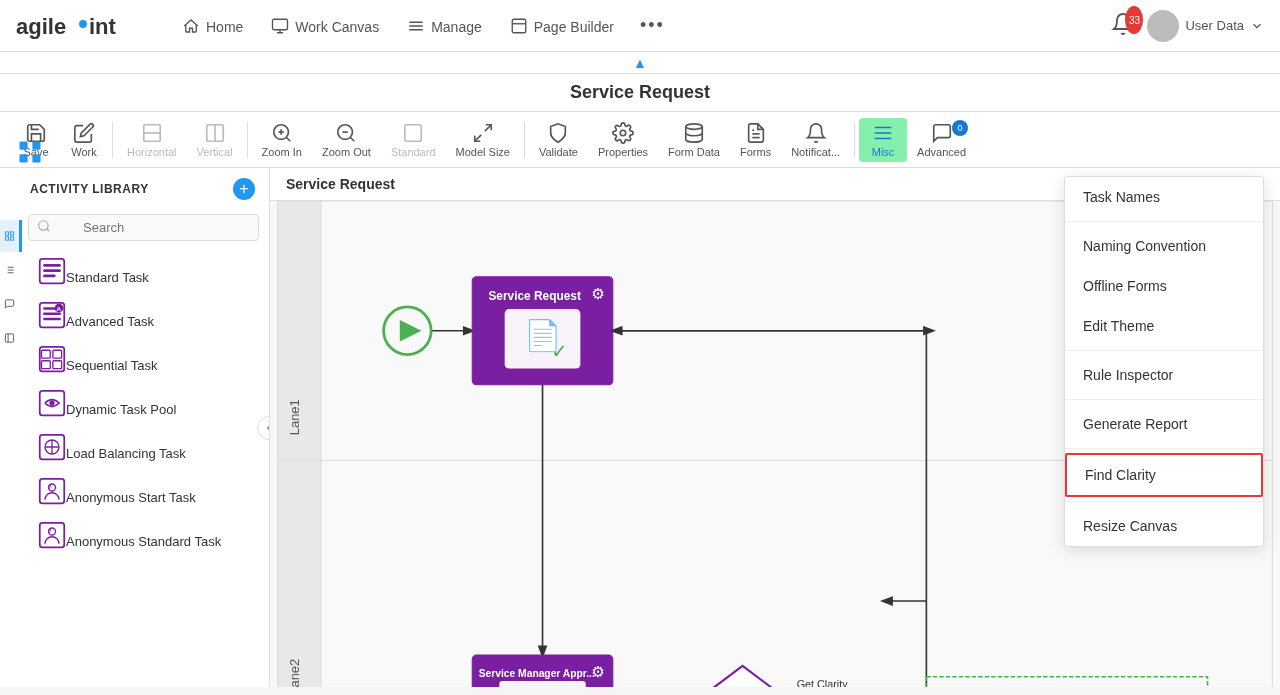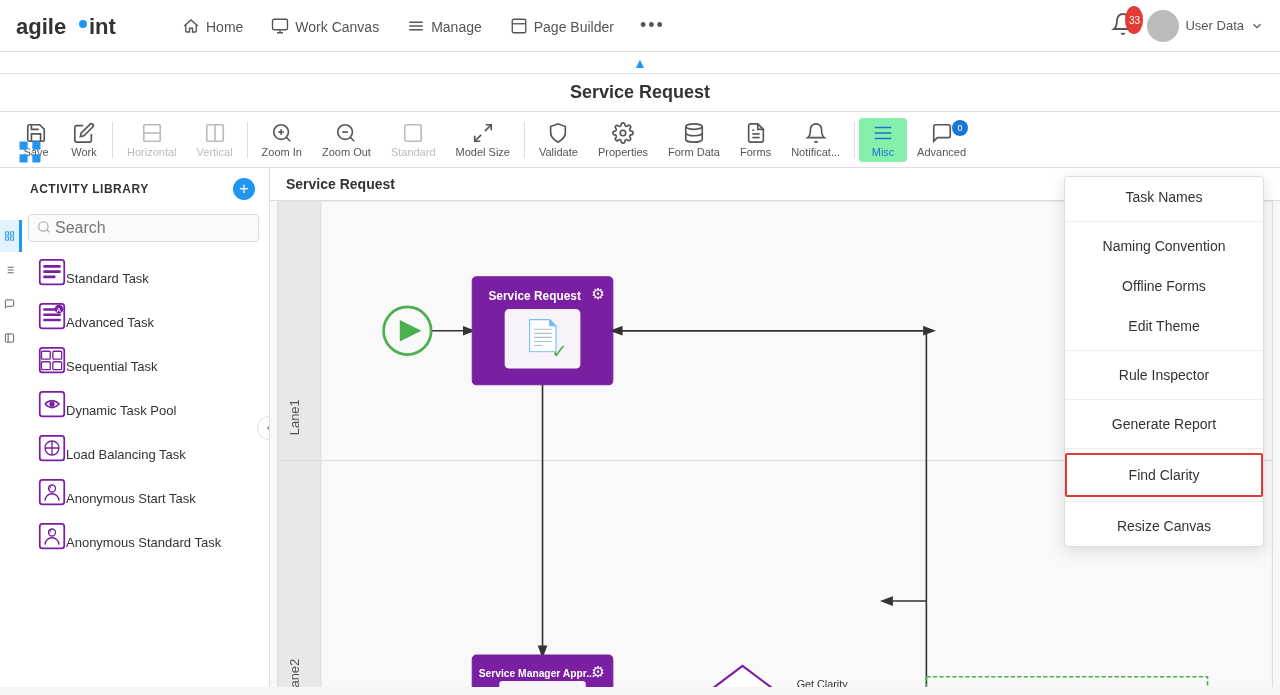--- a/index.html
+++ b/index.html
@@ -91,21 +91,21 @@
       display: flex; align-items: center; justify-content: center;
       border-right: 3px solid transparent;
     }
     .sidebar-icon-btn.active { border-right: 3px solid #2196F3; background: #e3f2fd; }
     .search-box {
       margin: 4px 10px 8px 28px; border: 1px solid #ddd; border-radius: 4px;
       display: flex; align-items: center; padding: 4px 8px; background: #fafafa;
     }
     .search-box input {
       border: none; outline: none; background: transparent;
-      font-size: 16px; color: #555; width: 100%;
+      font-size: 13px; color: #555; width: 100%; margin-left: 28px;
     }
     .search-icon { color: #aaa; margin-right: 4px; }
     .activity-list { overflow-y: auto; flex: 1; padding-left: 28px; }
     .activity-item {
       display: flex; align-items: flex-end; 
       padding: 8px 10px; cursor: pointer; border-radius: 4px;
     }
     .activity-item-icon { color: #7b1fa2; width: 28px; height: 28px; flex-shrink: 0; }
     .activity-item-label { font-size: 13px; color: #333; }
     .collapse-btn {
@@ -130,21 +130,20 @@
     .dropdown-menu {
       position: absolute; right: 60px; top: 52px + 22px + 46px + 56px;
       background: #fff; border: 1px solid #ddd; border-radius: 4px;
       box-shadow: 0 4px 16px rgba(0,0,0,0.12);
       z-index: 200; width: 200px;
       top: 176px; right: 16px;
     }
     .dropdown-item {
       padding: 12px 18px; cursor: pointer; color: #333; font-size: 14px;
       border-radius: 2px;
-      text-align: center;
     }
     .dropdown-item.active {
       border: 2px solid #e53935; color: #333;
     }
     .dropdown-divider { height: 1px; background: #eee; margin: 4px 0; }
 
     
     .diagram-svg { position: absolute; top: 0; left: 0; width: 100%; height: 100%; }
   </style>
 </head>

